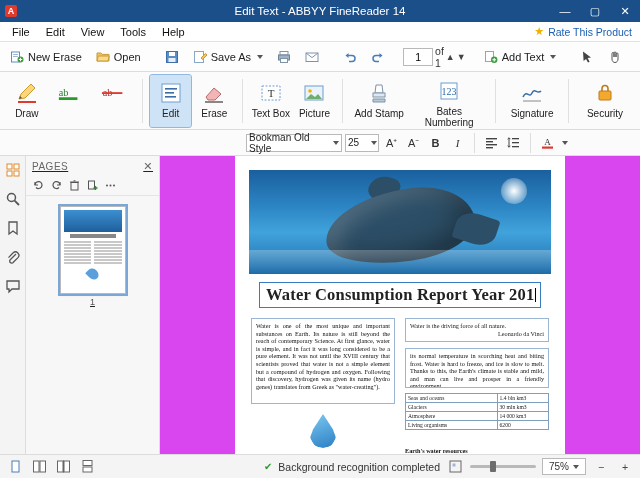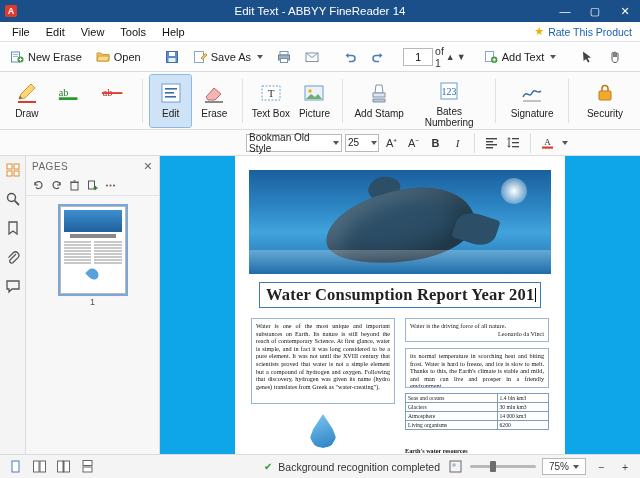--- a/index.html
+++ b/index.html
@@ -85,21 +85,21 @@
   }
   .font-select {
     height:18px; border:1px solid #b9b9b9; background:#fff; font-size:10px; padding:0 2px;
     display:flex; align-items:center; gap:12px; width:96px;
   }
   .size-select { width:34px; }
   .fb-btn { width:19px; height:19px; display:flex; align-items:center; justify-content:center;
     font-size:11px; border-radius:2px; color:#333;}
 
   
-  .body { flex:1; display:flex; min-height:0; }
+  .body { flex:1; display:flex; min-height:0;text-decoration:underline; }
   .railbar { width:26px; background:#f4f4f4; border-right:1px solid #dcdcdc;
     display:flex; flex-direction:column; align-items:center; padding-top:4px; gap:9px; }
   .rail-ico { width:20px; height:20px; display:flex; align-items:center; justify-content:center; color:#444; }
 
   .pages-panel { width:134px; background:#f7f7f7; border-right:1px solid #dcdcdc; display:flex; flex-direction:column; }
   .pp-head { height:20px; display:flex; align-items:center; padding:0 6px; font-size:10px; color:#666; letter-spacing:.5px; }
   .pp-close { margin-left:auto; color:#666; font-size:11px; }
   .pp-tools { height:20px; display:flex; align-items:center; gap:5px; padding:0 6px; border-bottom:1px solid #e4e4e4; color:#555; font-size:10px;}
   .pp-body { flex:1; padding-top:10px; display:flex; flex-direction:column; align-items:center; }
   .thumb {
@@ -108,21 +108,21 @@
   }
   .thumb .t-img { height:22px; background:linear-gradient(180deg,#3c8fd0,#1f5f9c); margin-bottom:2px; }
   .thumb .t-title { height:4px; background:#888; margin:2px 6px 3px 6px; }
   .thumb .t-cols { display:flex; gap:3px; }
   .thumb .t-col { flex:1; }
   .thumb .t-line { height:1.5px; background:#c8c8c8; margin-bottom:1.5px; }
   .thumb .t-drop { width:10px;height:12px;background:#5aa0dd;border-radius:0 60% 60% 60%; transform:rotate(-45deg); margin:3px auto;}
   .thumb-num { font-size:9px; color:#555; margin-top:3px; }
 
   
-  .docarea { flex:1; background:#0ea5e9; position:relative; overflow:hidden; }
+  .docarea { flex:1; background:#d946ef; position:relative; overflow:hidden; }
   .page {
     position:absolute; left:50%; transform:translateX(-50%); top:0; width:330px; height:100%;
     background:#fff;
   }
   .page-inner { padding:14px 16px 0 16px; position:relative; height:100%; }
   .hero {
     height:104px; margin:0 -2px 8px -2px; position:relative; overflow:hidden;
     background: linear-gradient(180deg,#1a5f9e 0%, #2d86c4 36%, #41a3dc 60%, #1d6ba8 100%);
   }
   .hero .sun { position:absolute; right:24px; top:8px; width:26px; height:26px; border-radius:50%;

